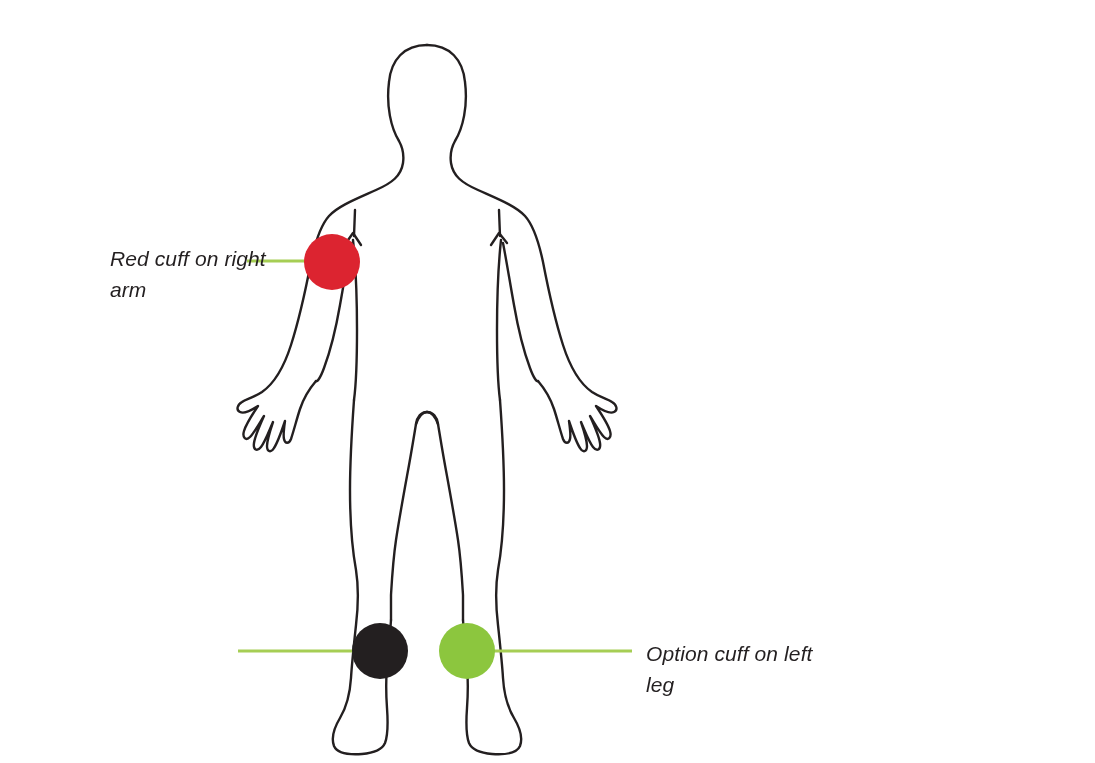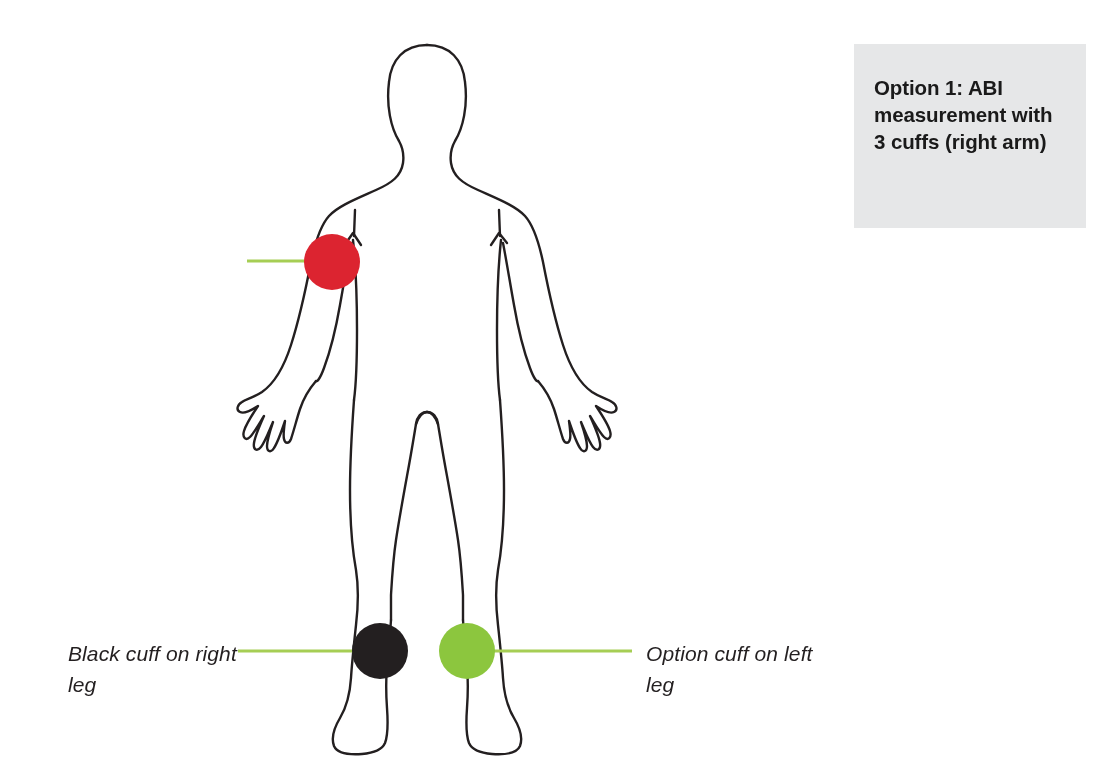--- a/index.html
+++ b/index.html
@@ -206,22 +206,19 @@
       <line x1="238" y1="651" x2="384" y2="651"></line>
       <line x1="463" y1="651" x2="632" y2="651"></line>
     </g>
 
     <circle cx="332" cy="262" r="28" fill="#DC2430"></circle>
     <circle cx="380" cy="651" r="28" fill="#231F20"></circle>
     <circle cx="467" cy="651" r="28" fill="#8CC63E"></circle>
 
   </svg>
 
-
-  <div class="label" id="label-black">Black cuff on right leg</div>
+  <div class="label" id="label-red">Red cuff on right arm</div>
+
 
   <div class="label" id="label-green">Option cuff on left leg</div>
 
-  <div id="title-box">
-    <div id="title-text">Option 1: ABI measurement with 3 cuffs (right arm)</div>
-  </div>
 
 </div>
 
 </body></html>

